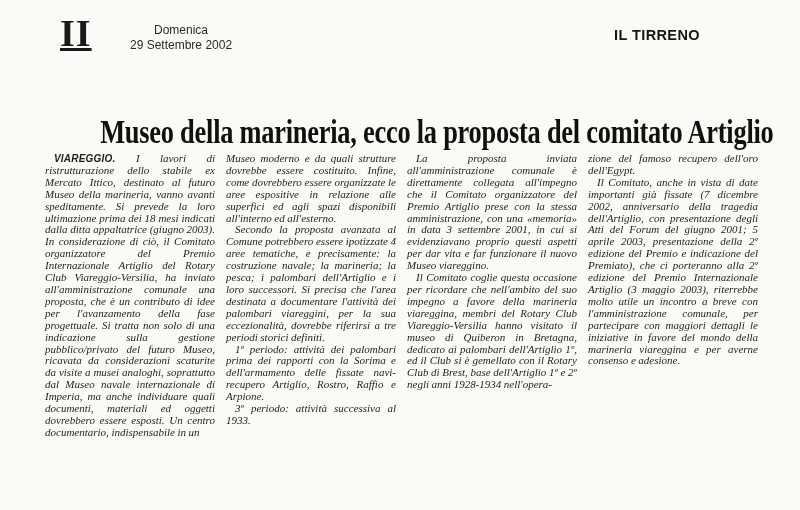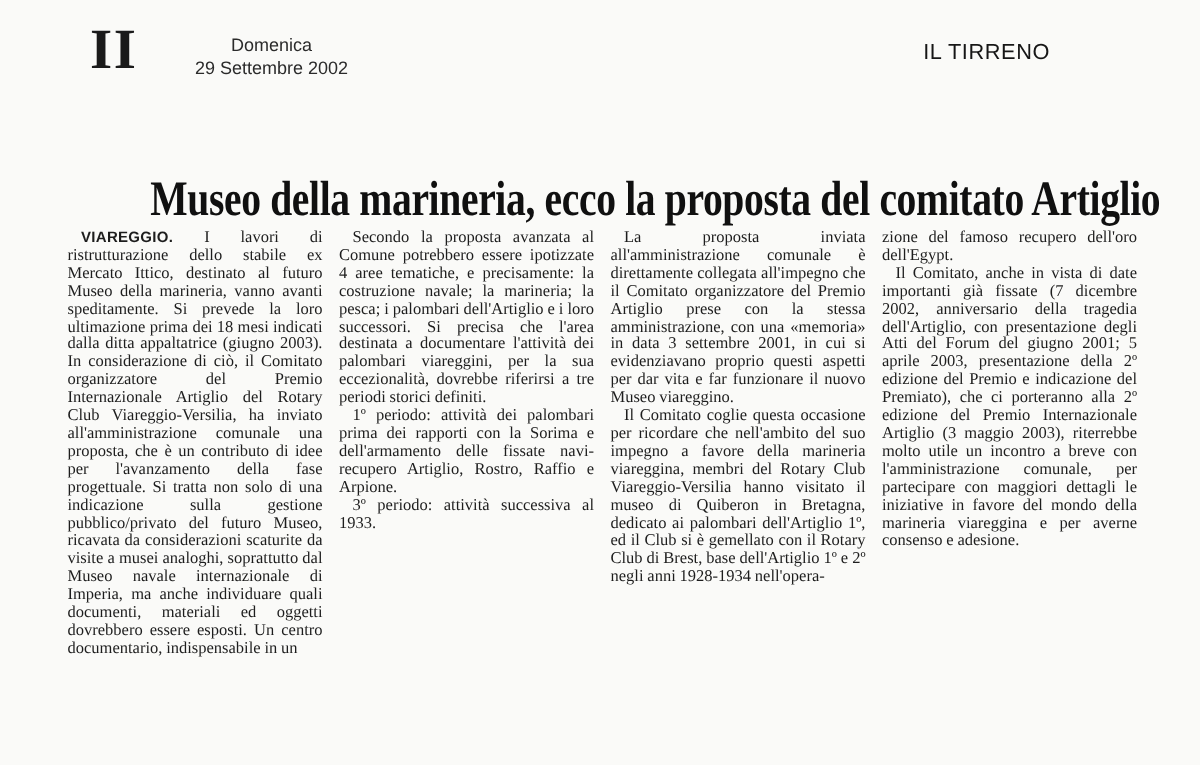--- a/index.html
+++ b/index.html
@@ -14,30 +14,31 @@
     color:#1a1a1a;
     overflow:hidden;
     margin:0 auto;
   }
   
   .page-num{
     position:absolute;left:60px;top:14px;
     font-family:"Liberation Serif", serif;
     font-size:38px;font-weight:700;line-height:1;
     letter-spacing:1px;
+    text-decoration:underline;
   }
   .date-block{
     position:absolute;left:130px;top:23px;
     font-family:"Liberation Sans", sans-serif;
     font-size:12px;line-height:15px;color:#2b2b2b;text-align:center;
   }
   .paper-name{
     position:absolute;right:100px;top:27px;
     font-family:"Liberation Sans", sans-serif;
-    font-size:14.5px;font-weight:400;letter-spacing:.4px;
+    font-size:14.5px;font-weight:700;letter-spacing:.4px;
     color:#161616;
   }
   
   .headline{
     position:absolute;left:0;top:98px;width:800px;
     margin:16px;text-align:center;
   }
   .headline span{
     display:inline-block;
     font-family:"Liberation Serif", serif;
@@ -56,21 +57,21 @@
   }
   .column{
     width:170px;flex:0 0 170px;
     font-family:"Liberation Serif", serif;
     font-size:11px;line-height:11.9px;
     text-align:justify;
     color:#1d1d1d;
     hyphens:auto;-webkit-hyphens:auto;
     word-spacing:-0.2px;
   }
-  .column p{margin:0;}
+  .column p{margin:0;font-style:italic;}
   .column p.indent{text-indent:9px;}
   .dateline{
     font-family:"Liberation Sans", sans-serif;
     font-weight:700;font-size:10px;letter-spacing:.2px;
   }
 </style>
 </head>
 <body>
 
 <div class="page">
@@ -83,20 +84,21 @@
     <div class="paper-name">IL TIRRENO</div>
   </header>
 
   <h1 class="headline"><span>Museo della marineria, ecco la proposta del comitato Artiglio</span></h1>
 
   <div class="columns" id="columns">
       <div class="column">
         <p class="indent"><span class="dateline">VIAREGGIO. </span>I lavori di ristrutturazione dello stabile ex Mercato Ittico, destinato al futuro Museo della marineria, vanno avanti speditamente. Si prevede la loro ultimazione prima dei 18 mesi indicati dalla ditta appaltatrice (giugno 2003). In considerazione di ciò, il Comitato organizzatore del Premio Internazionale Artiglio del Rotary Club Viareggio-Versilia, ha inviato all'amministrazione comunale una proposta, che è un contributo di idee per l'avanzamento della fase progettuale. Si tratta non solo di una indicazione sulla gestione pubblico/privato del futuro Museo, ricavata da considerazioni scaturite da visite a musei analoghi, soprattutto dal Museo navale internazionale di Imperia, ma anche individuare quali documenti, materiali ed oggetti dovrebbero essere esposti. Un centro documentario, indispensabile in un</p>
       </div>
       <div class="column">
+        <p class="">Museo moderno e da quali strutture dovrebbe essere costituito. Infine, come dovrebbero essere organizzate le aree espositive in relazione alle superfici ed agli spazi disponibili all'interno ed all'esterno.</p>
         <p class="indent">Secondo la proposta avanzata al Comune potrebbero essere ipotizzate 4 aree tematiche, e precisamente: la costruzione navale; la marineria; la pesca; i palombari dell'Artiglio e i loro successori. Si precisa che l'area destinata a documentare l'attività dei palombari viareggini, per la sua eccezionalità, dovrebbe riferirsi a tre periodi storici definiti.</p>
         <p class="indent">1º periodo: attività dei palombari prima dei rapporti con la Sorima e dell'armamento delle fissate navi-recupero Artiglio, Rostro, Raffio e Arpione.</p>
         <p class="indent">3º periodo: attività successiva al 1933.</p>
       </div>
       <div class="column">
         <p class="indent">La proposta inviata all'amministrazione comunale è direttamente collegata all'impegno che il Comitato organizzatore del Premio Artiglio prese con la stessa amministrazione, con una «memoria» in data 3 settembre 2001, in cui si evidenziavano proprio questi aspetti per dar vita e far funzionare il nuovo Museo viareggino.</p>
         <p class="indent">Il Comitato coglie questa occasione per ricordare che nell'ambito del suo impegno a favore della marineria viareggina, membri del Rotary Club Viareggio-Versilia hanno visitato il museo di Quiberon in Bretagna, dedicato ai palombari dell'Artiglio 1º, ed il Club si è gemellato con il Rotary Club di Brest, base dell'Artiglio 1º e 2º negli anni 1928-1934 nell'opera-</p>
       </div>
       <div class="column">
         <p class="">zione del famoso recupero dell'oro dell'Egypt.</p>

